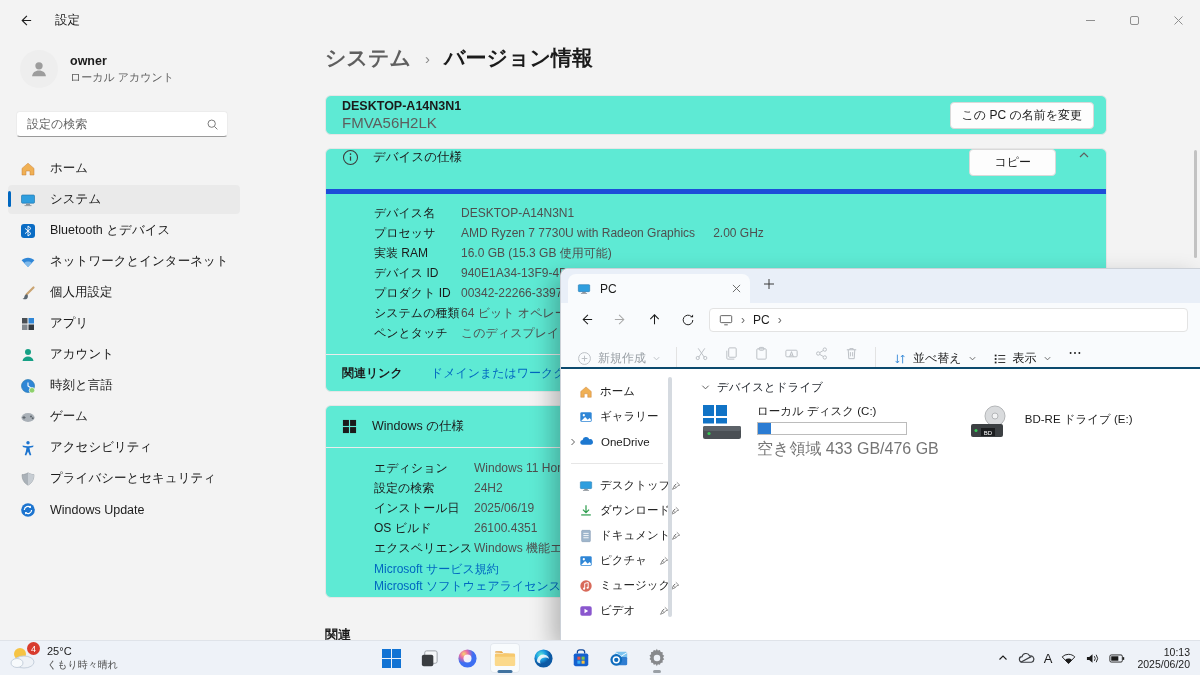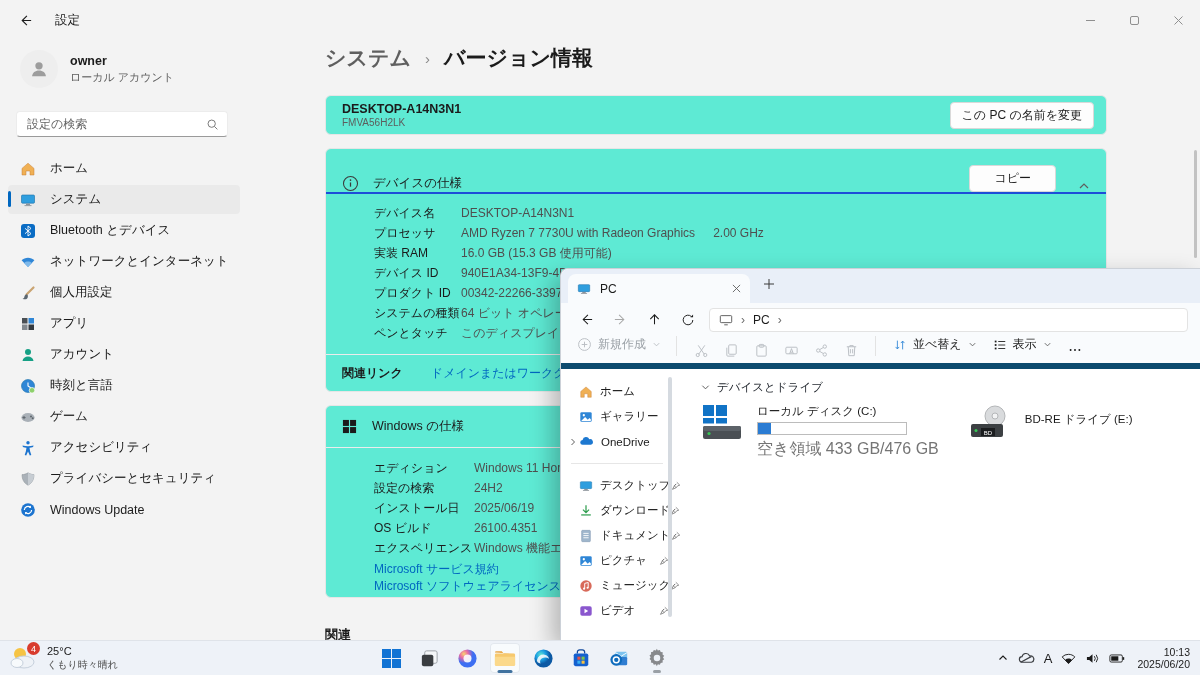--- a/index.html
+++ b/index.html
@@ -27,25 +27,25 @@
   .nav-item.sel::before{content:"";position:absolute;left:0;top:6px;width:3px;height:16px;border-radius:2px;background:#0067c0}
 
   .s-title{position:absolute;left:325px;top:44px;font-size:21px;display:flex;gap:14px;align-items:center}
   .crumb-parent{color:#5f5f5f;font-weight:600}
   .crumb-sep{color:#8a8a8a;font-size:15px}
   .crumb-current{font-weight:700}
 
   .card{position:absolute;left:325px;width:782px;background:#5eead4;border:1px solid #e6e6e6;border-radius:6px}
   .card-device{top:95px;height:40px;display:flex;align-items:center;padding:0 12px 0 16px}
   .dev-name{font-size:12.5px;font-weight:700}
-  .dev-model{font-size:10px;color:#5d5d5d;margin-top:1px}
+  .dev-model{font-size:15px;color:#5d5d5d;margin-top:1px}
   .btn{background:#fdfdfd;border:1px solid #d9d9d9;border-radius:4px;font-size:12px;padding:4px 11px;color:#1b1b1b;cursor:default}
 
   .card-spec{top:148px;height:244px}
-  .exp-head{height:45px;display:flex;align-items:flex-end;padding:0 16px;border-bottom:2px solid #1d4ed8}
+  .exp-head{height:45px;display:flex;align-items:flex-start;padding:0 16px;border-bottom:5px solid #1d4ed8}
   .exp-title{font-size:12.5px;margin-left:14px}
   .chev-up{margin-left:22px;color:#5f5f5f}
   .spec-rows{padding:9px 0 0 48px;font-size:12px}
   .spec-row{display:flex;height:20px;align-items:center;white-space:nowrap}
   .spec-row .lb{width:87px;flex:none}
   .spec-row .val{color:#4f4f4f}
   .spec-row .extra{color:#4f4f4f;margin-left:18px}
   .related-row{position:absolute;left:0;right:0;bottom:0;height:37px;border-top:1px solid #ececec;display:flex;align-items:center;padding-left:16px;font-size:12px}
   .related-row .rl{font-weight:700}
   .related-row a{color:#0067c0;text-decoration:none;margin-left:28px}
@@ -62,21 +62,21 @@
   
   .explorer{position:absolute;left:560px;top:268px;width:640px;height:372px;background:#fff;border-radius:8px 0 0 0;box-shadow:-8px 8px 22px rgba(0,0,0,.25);border:1px solid #ccd1d8;border-right:none;border-bottom:none;z-index:20}
   .tabstrip{height:34px;background:#e9eff8;border-radius:8px 0 0 0;position:relative}
   .tab{position:absolute;left:7px;bottom:0;width:182px;height:29px;background:#f9fbfd;border-radius:8px 8px 0 0;display:flex;align-items:center;padding:0 9px;font-size:12px}
   .tab-label{margin-left:9px}
   .tab-close{margin-left:auto;color:#5f5f5f}
   .newtab{position:absolute;left:202px;top:9px;color:#3a3a3a}
   .addr{height:33px;background:#f9fbfd;display:flex;align-items:center;padding:0 8px}
   .navbtn{width:34px;height:28px;display:flex;align-items:center;justify-content:center}
   .addrbox{flex:1;height:24px;background:#fff;border:1px solid #e3e3e3;border-radius:4px;margin-left:4px;margin-right:4px;display:flex;align-items:center;padding:0 9px;gap:8px;font-size:12px}
-  .toolbar{height:33px;background:#f9fbfd;display:flex;align-items:flex-start;padding:0 10px;border-bottom:6px solid #0c4a6e}
+  .toolbar{height:33px;background:#f9fbfd;display:flex;align-items:flex-end;padding:0 10px;border-bottom:2px solid #0c4a6e}
   .tb-sep{width:1px;height:20px;background:#e3e3e3;margin:0 9px}
   .tb-new{display:flex;align-items:center;gap:6px;color:#9aa0a6;font-size:12px;padding:0 6px}
   .tb-ic{width:30px;height:28px;display:flex;align-items:center;justify-content:center}
   .tb-txt{display:flex;align-items:center;gap:6px;font-size:12px;color:#1b1b1b;padding:0 8px}
   .exp-body{position:absolute;top:100px;bottom:0;left:0;right:0;display:flex;background:#fff}
   .exp-side{width:112px;padding-top:10px;position:relative;flex:none}
   .side-item{display:flex;align-items:center;height:25px;padding-left:8px;padding-right:4px;font-size:11.5px;white-space:nowrap}
   .side-item .pre{width:10px;flex:none;color:#5f5f5f}
   .side-item .lab{margin-left:7px}
   .side-item .pin{margin-left:auto;color:#6d6d6d}

